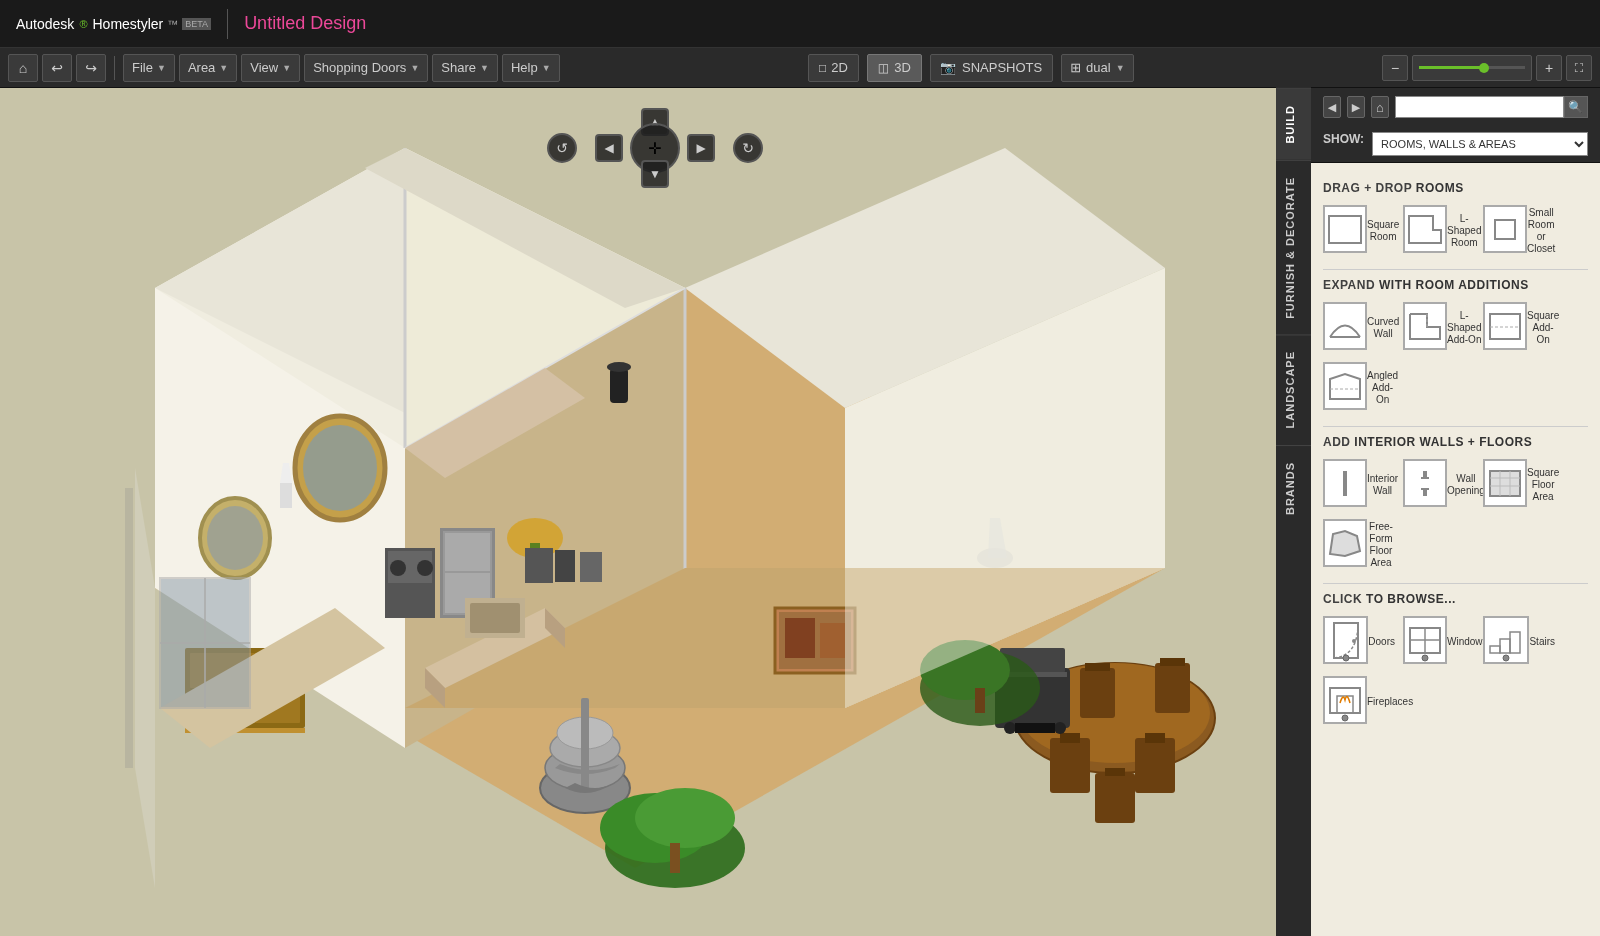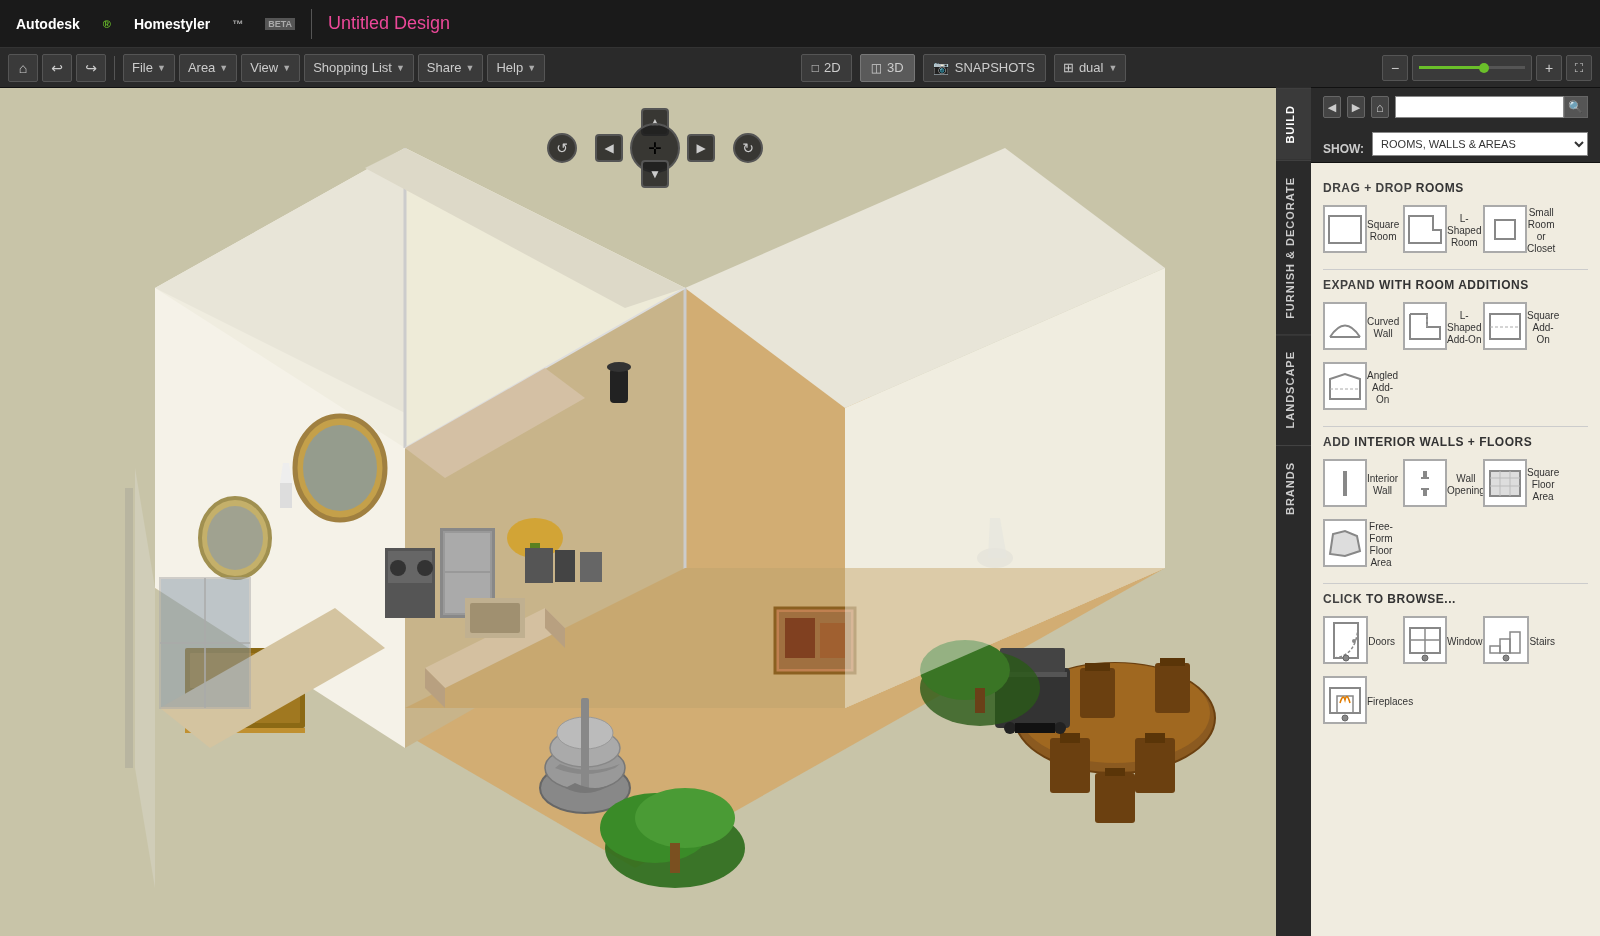--- a/index.html
+++ b/index.html
@@ -5,21 +5,21 @@
     * { margin: 0; padding: 0; box-sizing: border-box; }
     body { width: 1600px; height: 936px; overflow: hidden; font-family: Arial, sans-serif; background: #1a1a1a; }
 
     
     #top-bar {
       width: 100%; height: 48px; background: #1a1a1a;
       display: flex; align-items: center; padding: 0 16px;
       border-bottom: 1px solid #333;
     }
     #autodesk-logo {
-      color: #fff; font-size: 13px; font-weight: bold; display: flex; align-items: center; gap: 22px;
+      color: #fff; font-size: 13px; font-weight: normal; display: flex; align-items: center; gap: 4px;
     }
     #autodesk-logo span.brand { color: #fff; font-size: 14px; }
     #autodesk-logo span.product { color: #fff; font-size: 14px; }
     #logo-beta { background: #555; color: #aaa; font-size: 9px; padding: 1px 3px; border-radius: 0; margin-left: 0; }
     #divider { width: 1px; height: 30px; background: #555; margin: 0 16px; }
     #design-title { color: #ec4899; font-size: 18px; font-weight: normal; }
     .spacer { flex: 1; }
     #top-right-links { display: flex; align-items: center; gap: 16px; }
     #top-right-links a { color: #ccc; font-size: 13px; text-decoration: none; cursor: pointer; }
     #feedback-btn {
@@ -166,21 +166,21 @@
       color: #333; font-size: 12px; padding: 0 6px; outline: none;
     }
     #panel-search-btn {
       width: 24px; height: 22px; background: #555; border: 1px solid #666;
       color: #ccc; display: flex; align-items: center; justify-content: center;
       cursor: pointer; font-size: 12px;
     }
 
     
     #show-row {
-      background: #2a2a2a; padding: 6px 12px; display: flex; align-items: flex-end; gap: 8px;
+      background: #2a2a2a; padding: 6px 12px; display: flex; align-items: flex-start; gap: 8px;
       border-bottom: 1px solid #111;
     }
     #show-label { color: #ccc; font-size: 12px; font-weight: bold; }
     #show-dropdown {
       flex: 1; height: 24px; background: #fff; border: 1px solid #888;
       color: #333; font-size: 11px; padding: 0 4px; cursor: pointer;
     }
 
     
     #panel-content {
@@ -261,21 +261,21 @@
     </div>
     <div class="menu-btn">
       <span>Area</span>
       <span class="arrow">▼</span>
     </div>
     <div class="menu-btn">
       <span>View</span>
       <span class="arrow">▼</span>
     </div>
     <div class="menu-btn">
-      <span>Shopping List</span>
+      <span>Shopping Doors</span>
       <span class="arrow">▼</span>
     </div>
     <div class="menu-btn">
       <span>Share</span>
       <span class="arrow">▼</span>
     </div>
     <div class="menu-btn">
       <span>Help</span>
       <span class="arrow">▼</span>
     </div>

